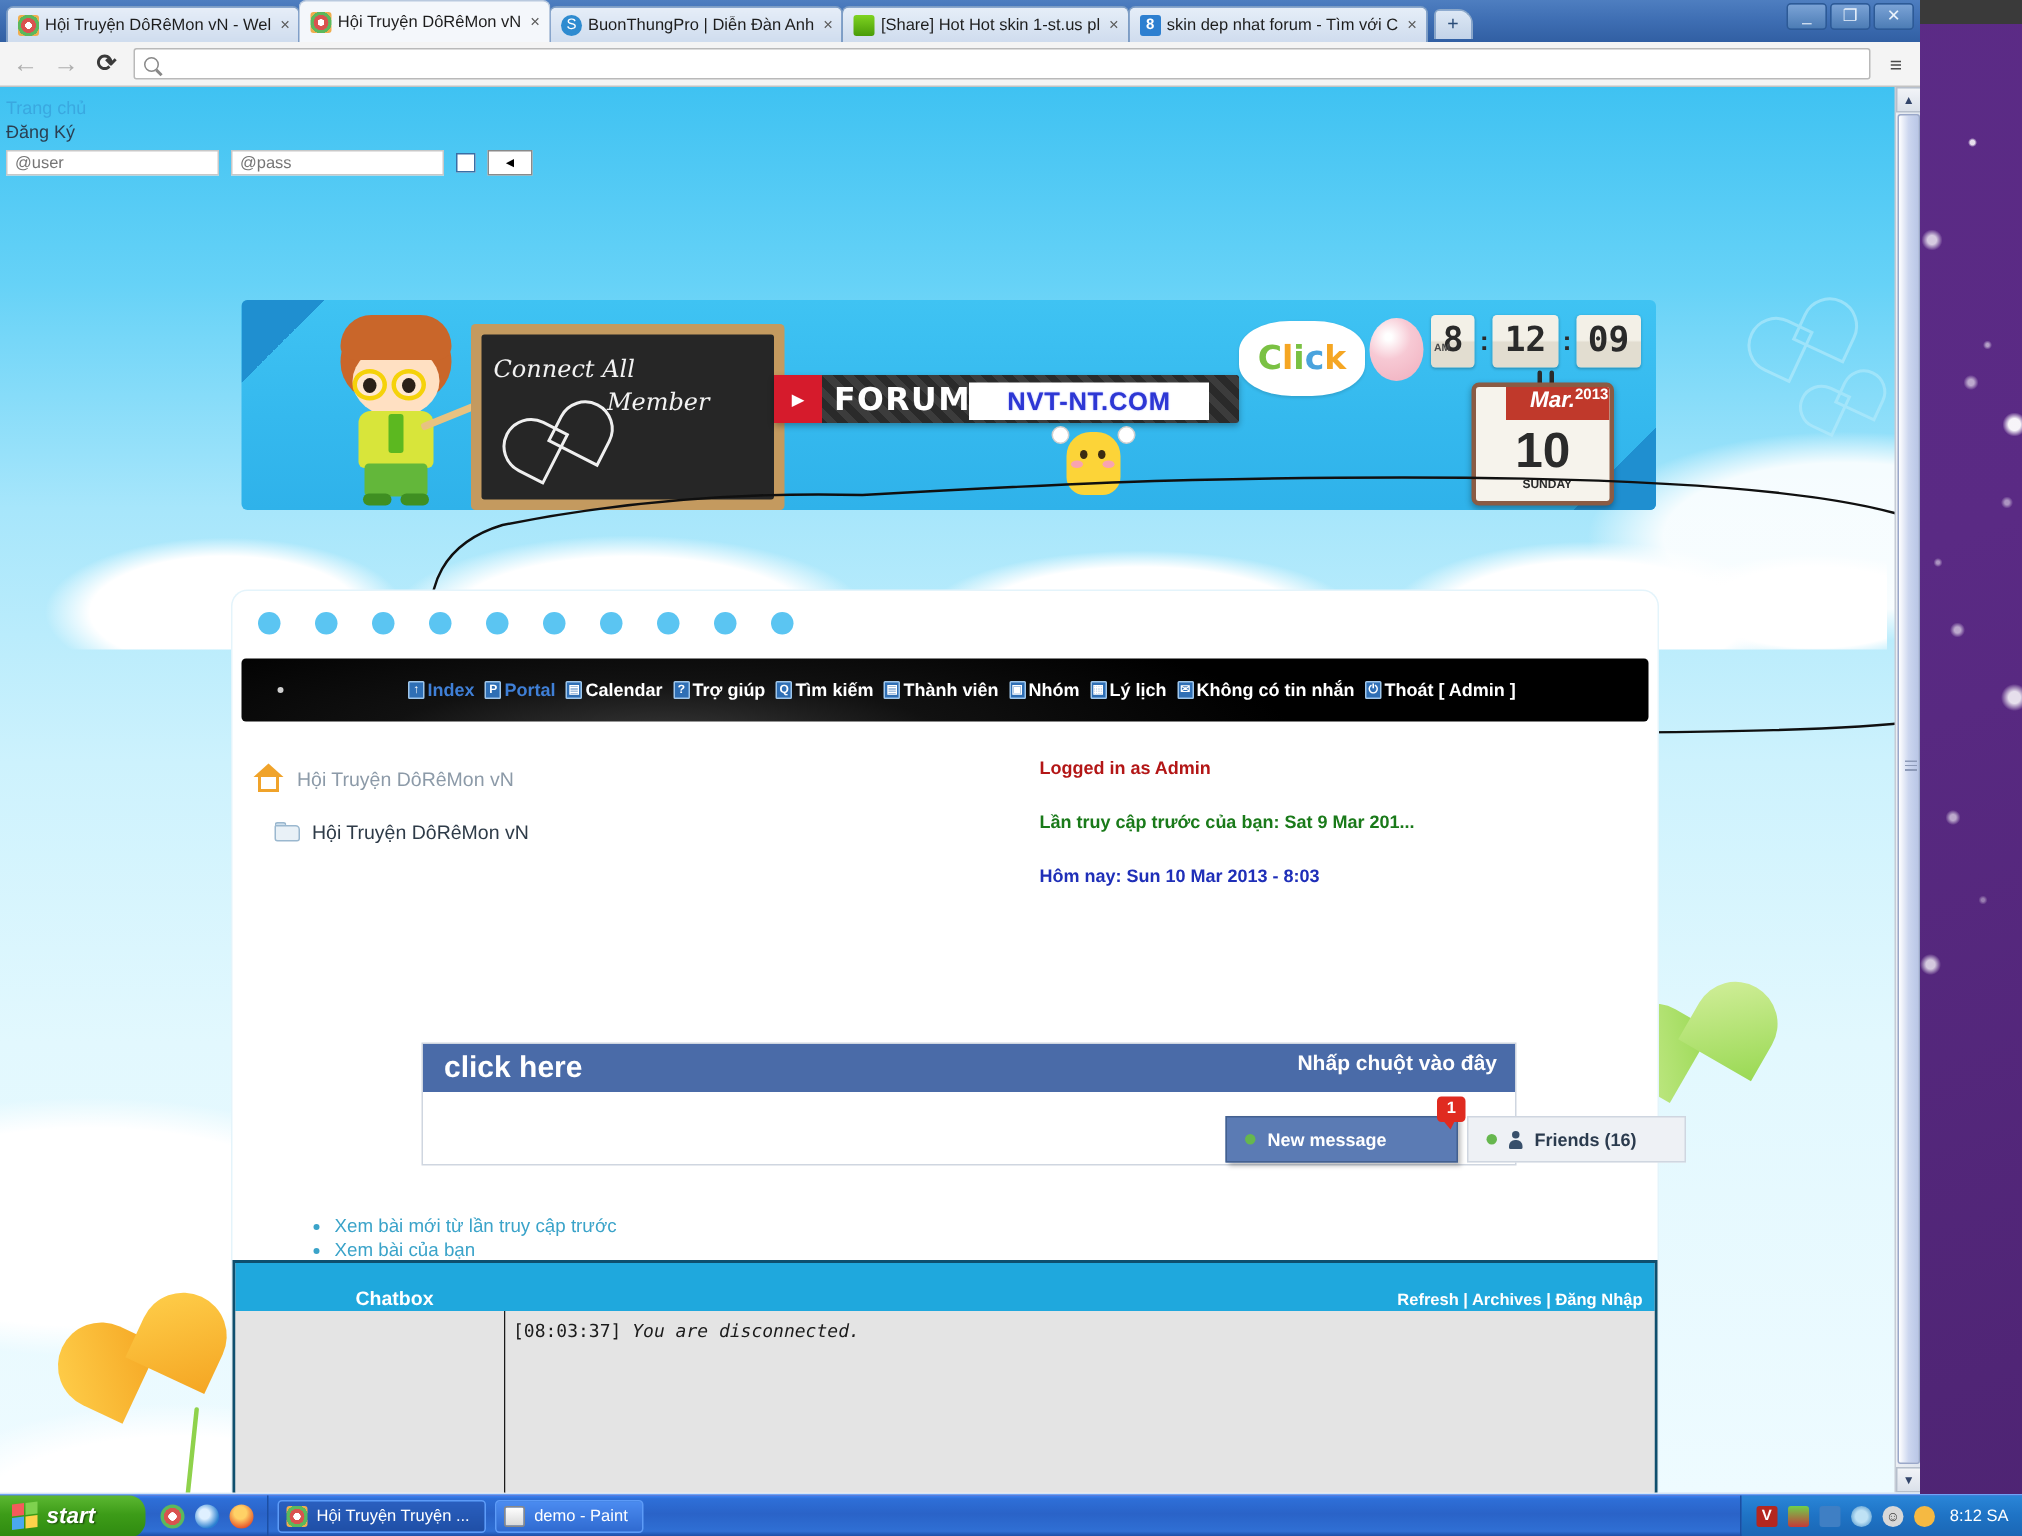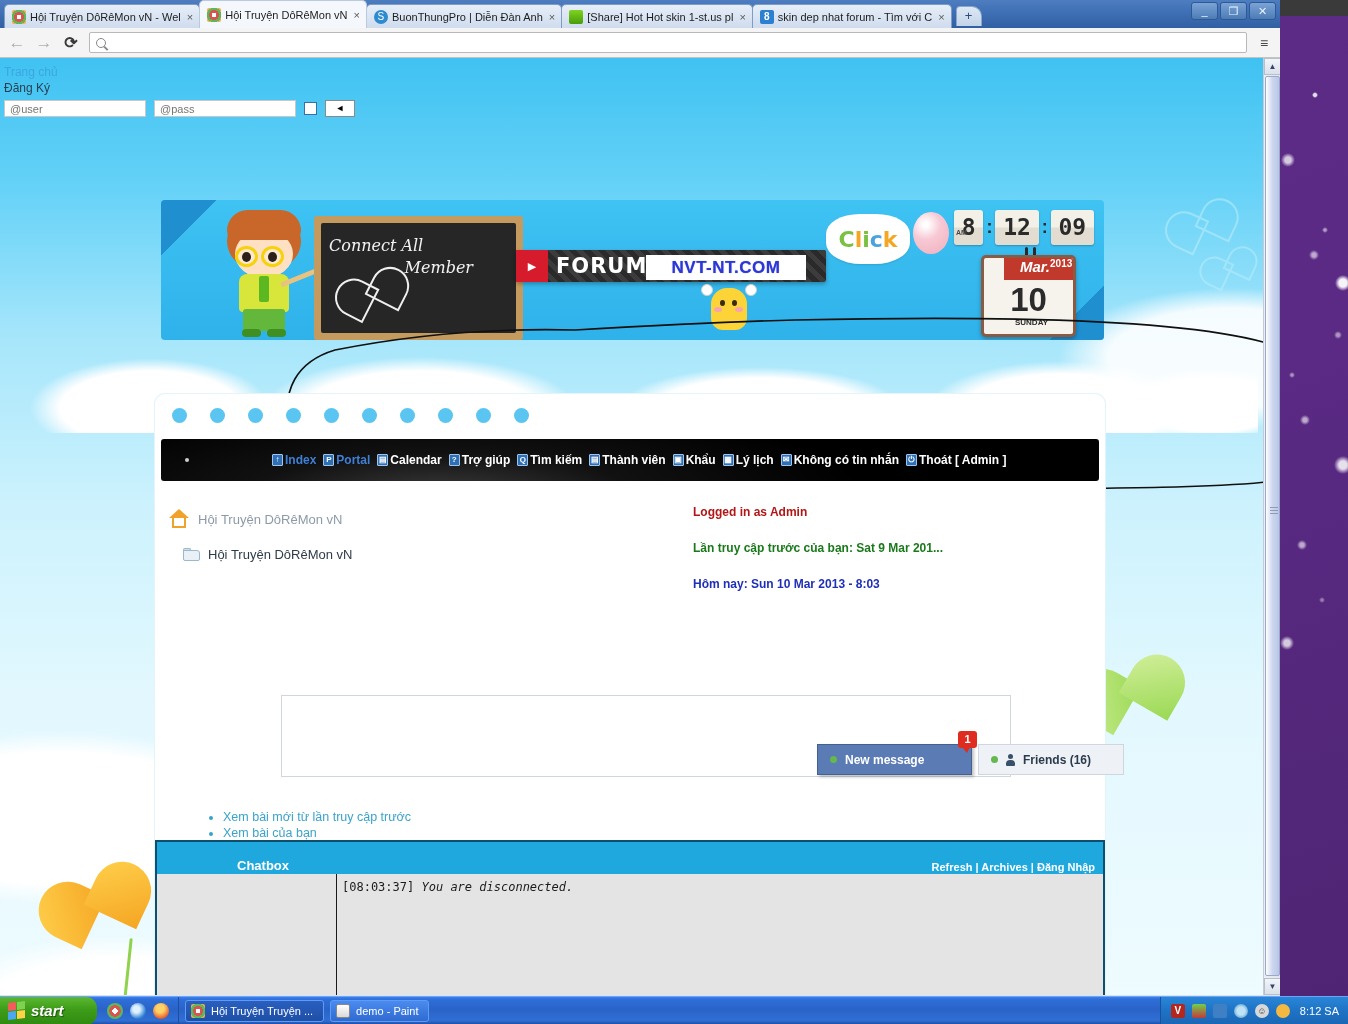--- a/index.html
+++ b/index.html
@@ -640,21 +640,21 @@
           <div class="navitem">
             <span class="ic">Q</span>
             <span class="lb">Tìm kiếm</span>
           </div>
           <div class="navitem">
             <span class="ic">▤</span>
             <span class="lb">Thành viên</span>
           </div>
           <div class="navitem">
             <span class="ic">▣</span>
-            <span class="lb">Khẩu</span>
+            <span class="lb">Nhóm</span>
           </div>
           <div class="navitem">
             <span class="ic">▦</span>
             <span class="lb">Lý lịch</span>
           </div>
           <div class="navitem">
             <span class="ic">✉</span>
             <span class="lb">Không có tin nhắn</span>
           </div>
           <div class="navitem">
@@ -680,20 +680,21 @@
           <span class="crumb-txt2">Hội Truyện DôRêMon vN</span>
         </div>
 
         <div id="statusblock">
           <div class="st-red">Logged in as Admin</div>
           <div class="st-green">Lần truy cập trước của bạn: Sat 9 Mar 201...</div>
           <div class="st-blue">Hôm nay: Sun 10 Mar 2013 - 8:03</div>
         </div>
 
         <div id="clickbox">
+          <div class="cbtitle">click here</div>
           <div id="nhapchuot">Nhấp chuột vào đây</div>
           <div id="msgbtns">
             <div id="newmsg">
               <span class="greendot"></span>
               <span>New message</span>
               <span id="msgbadge">1</span>
             </div>
             <div id="friends">
               <span class="greendot"></span>
               <span class="personicon"></span>

